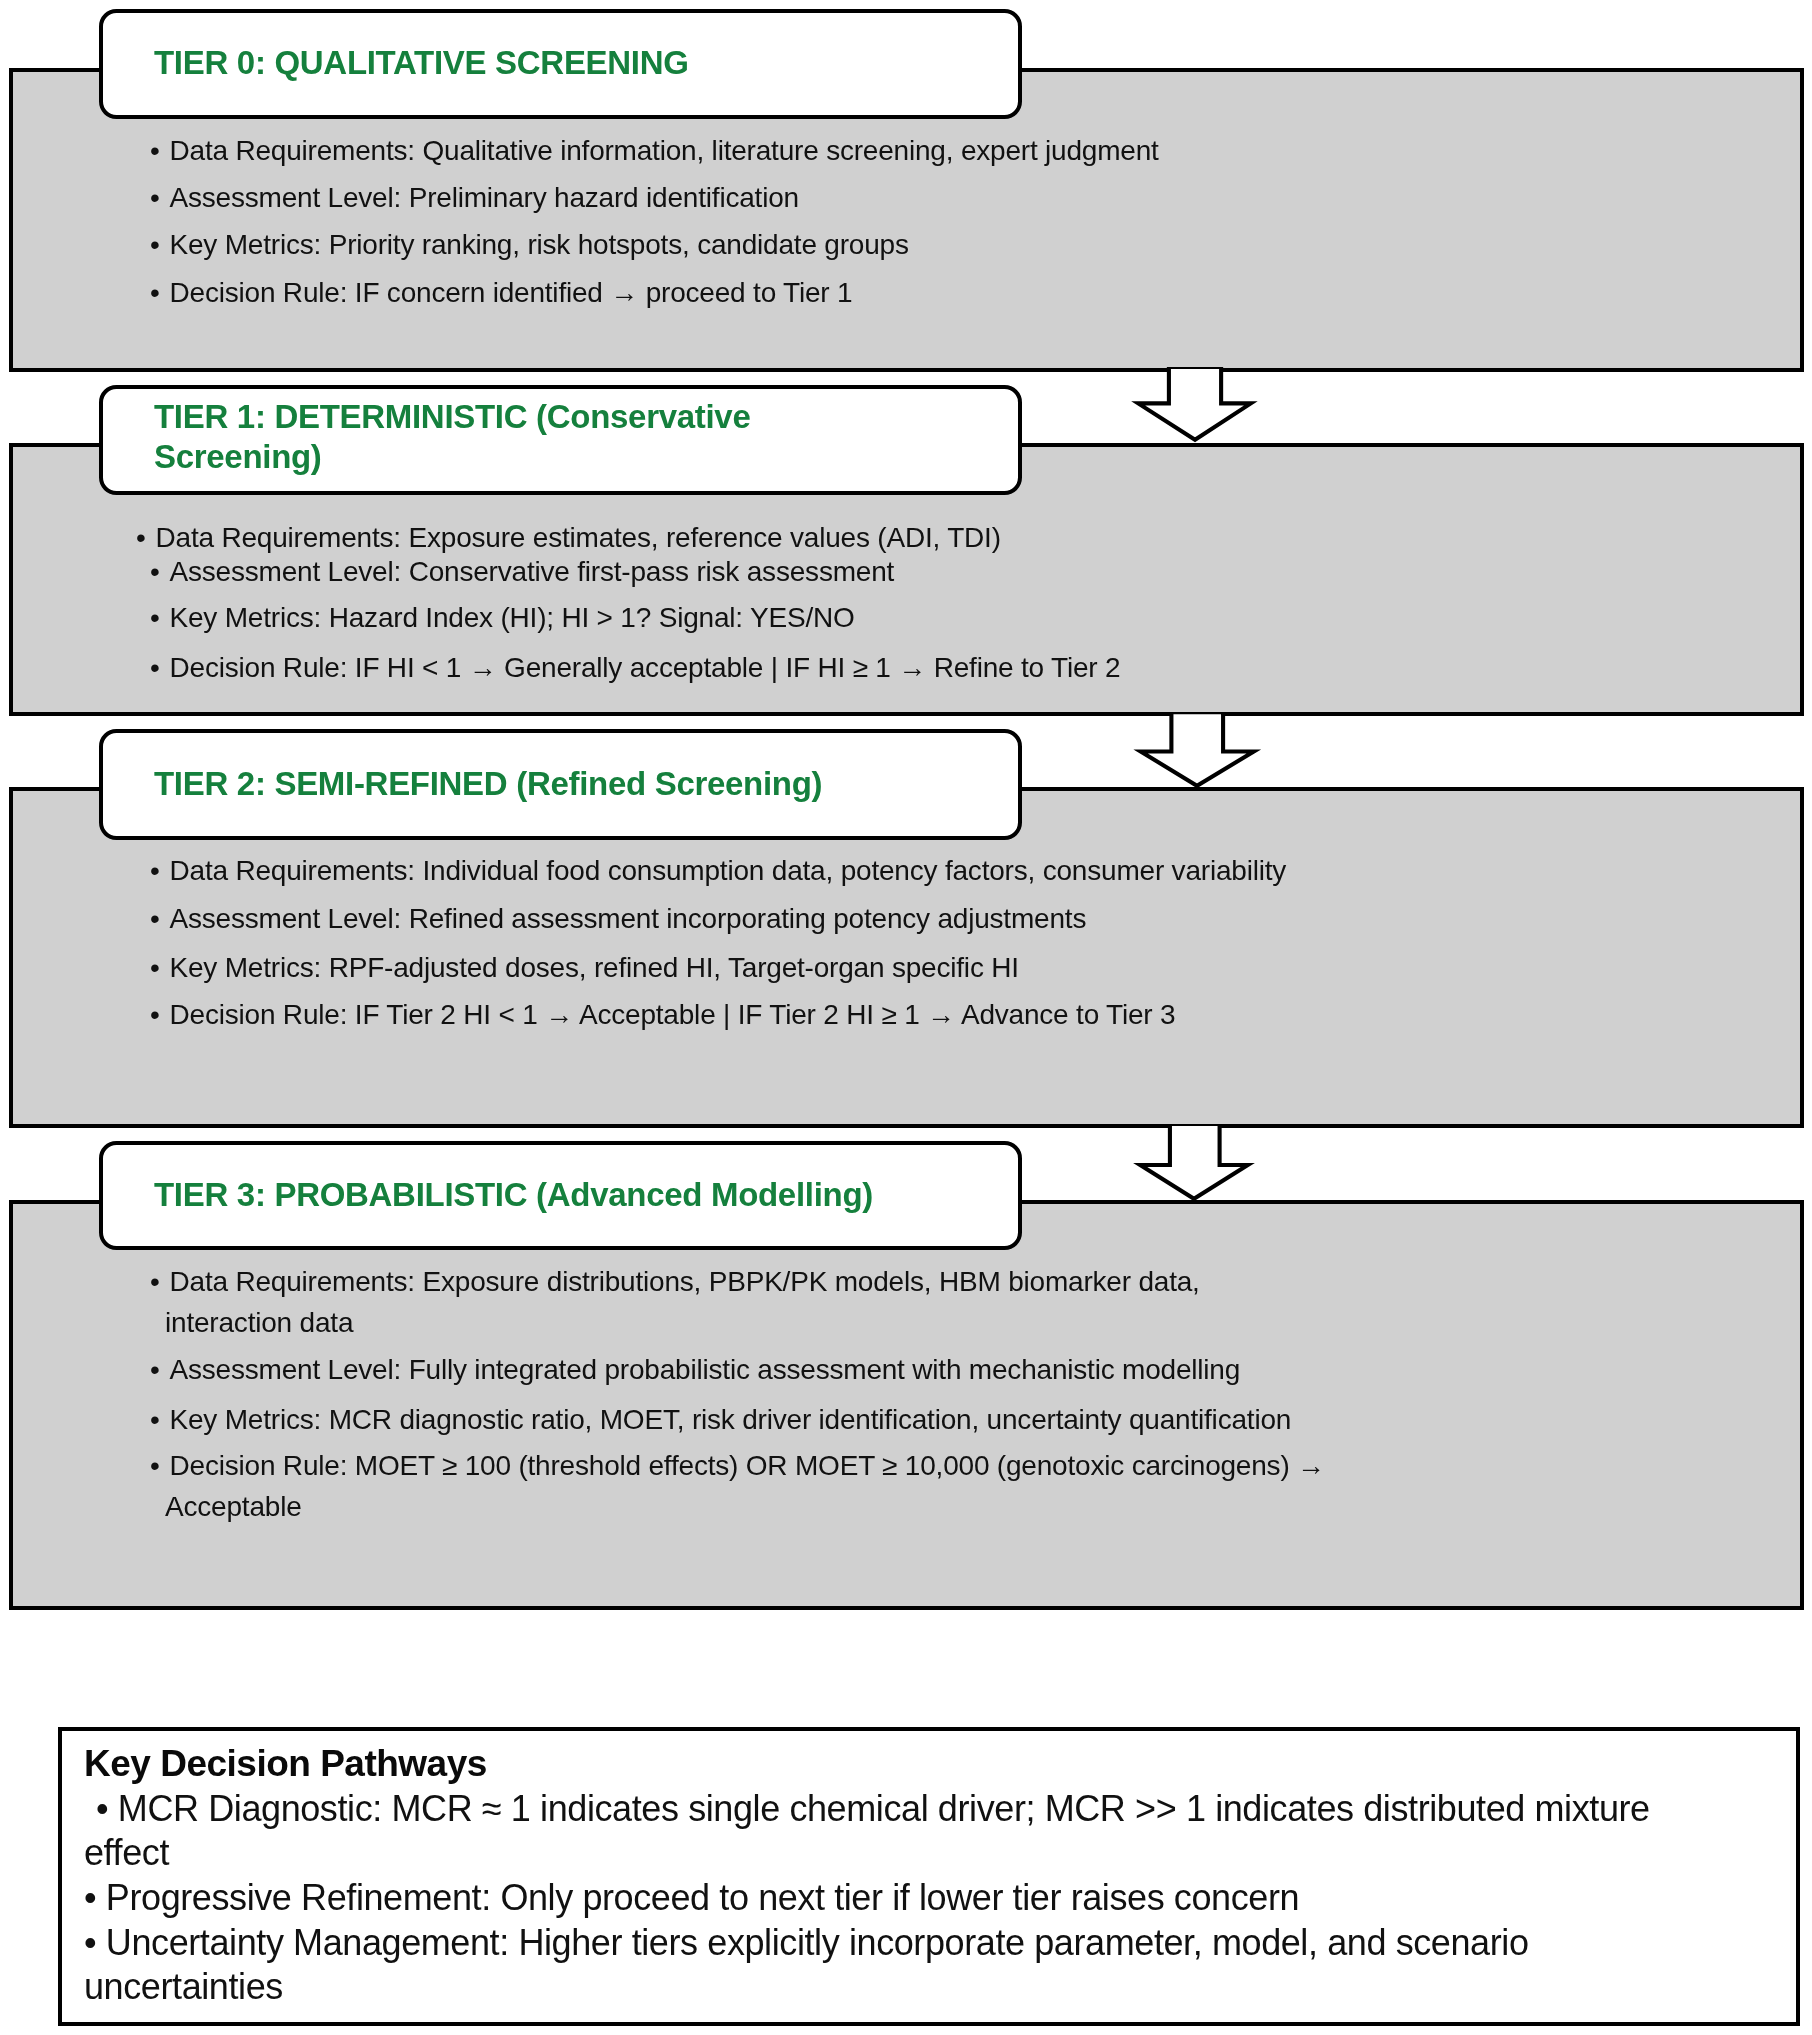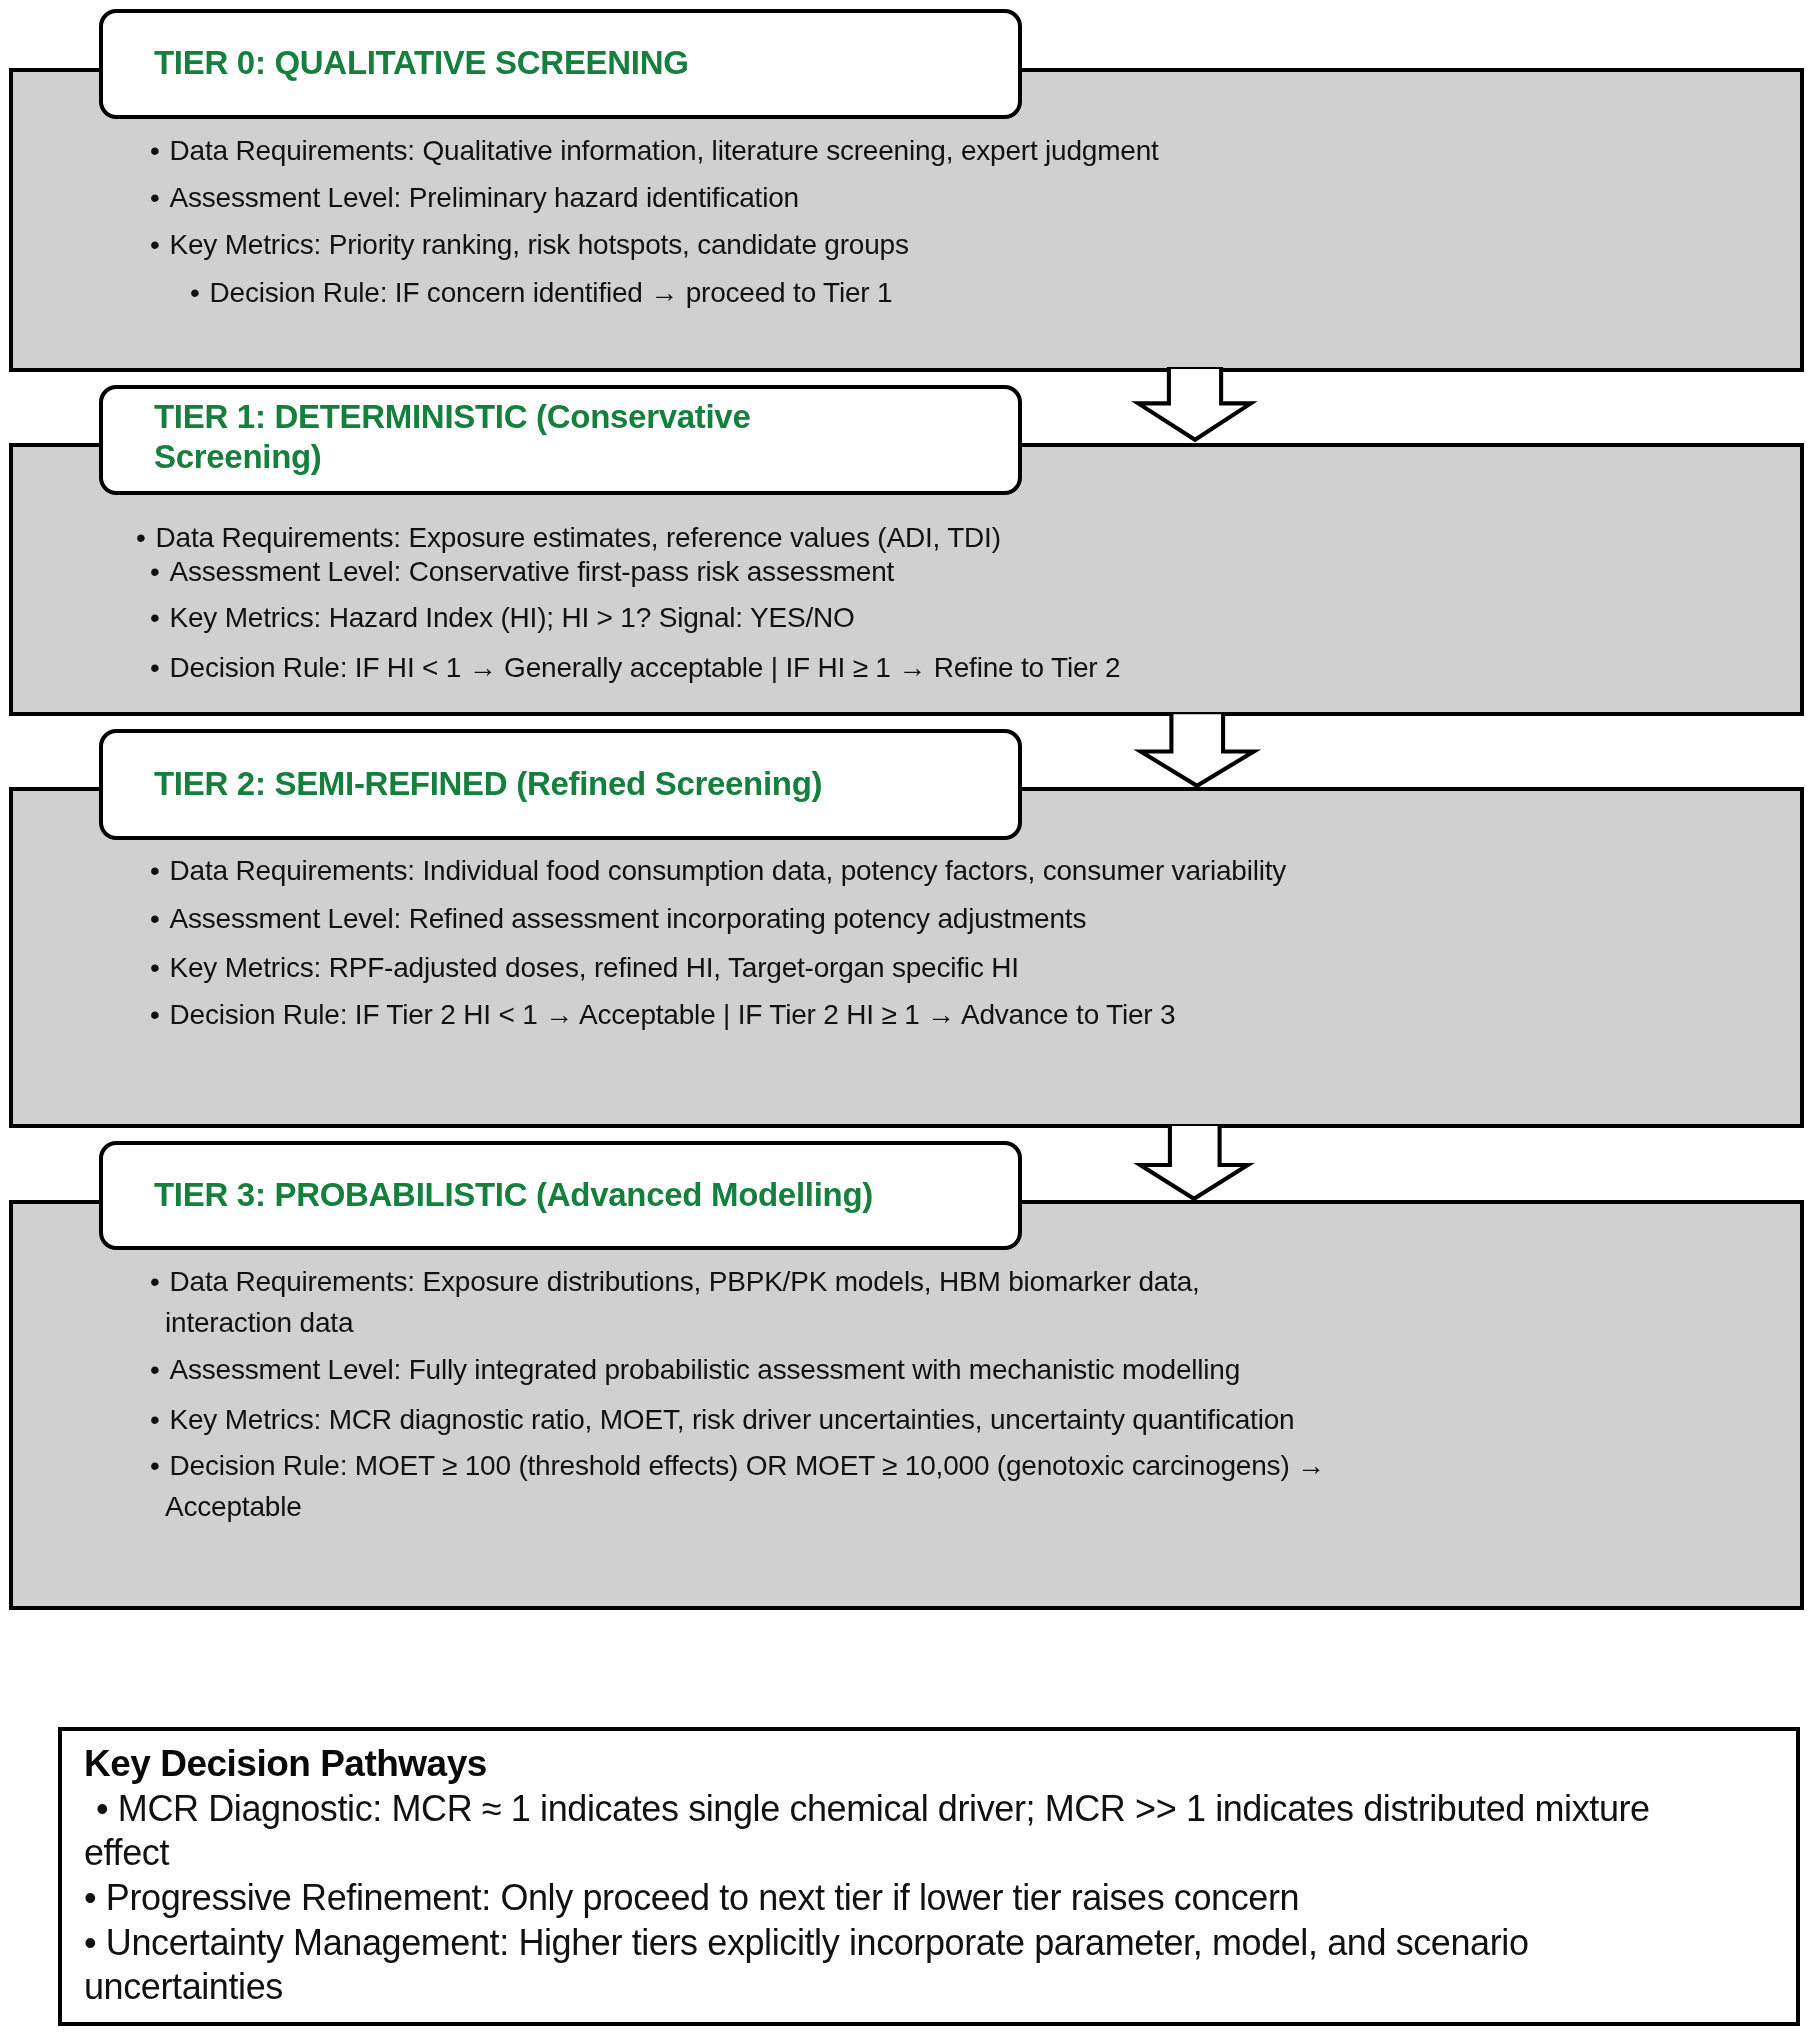--- a/index.html
+++ b/index.html
@@ -18,21 +18,21 @@
 </head>
 <body>
 
 <div class="panel" style="left:9.2px; top:68px; width:1795px; height:304px;"></div>
 <div class="header" style="left:99px; top:9.2px; width:923px; height:110px;"></div>
 <div class="title" style="left:154px; top:46px;">TIER 0: QUALITATIVE SCREENING</div>
 
 <div class="line" style="left:150px; top:135px;"><span class="bullet">•</span><span>Data Requirements: Qualitative information, literature screening, expert judgment</span></div>
 <div class="line" style="left:150px; top:182px;"><span class="bullet">•</span><span>Assessment Level: Preliminary hazard identification</span></div>
 <div class="line" style="left:150px; top:229px;"><span class="bullet">•</span><span>Key Metrics: Priority ranking, risk hotspots, candidate groups</span></div>
-<div class="line" style="left:150px; top:277px;margin-left:40px;"><span class="bullet">•</span><span>Decision Rule: IF concern identified → proceed to Tier 1</span></div>
+<div class="line" style="left:150px; top:277px;"><span class="bullet">•</span><span>Decision Rule: IF concern identified → proceed to Tier 1</span></div>
 
 <svg class="arrow" style="left:1130px; top:367px;" width="129" height="80" viewBox="2205 716 252 156">
   <polygon points="2281,716 2383,716 2383,787 2441,787 2332,858 2221,787 2281,787" fill="#ffffff" stroke="#000000" stroke-width="8" stroke-linejoin="miter"></polygon>
 </svg>
 
 <div class="panel" style="left:9.2px; top:443px; width:1795px; height:273px;"></div>
 <div class="header" style="left:99px; top:385px; width:923px; height:110px;"></div>
 <div class="title" style="left:154px; top:400px;">TIER 1: DETERMINISTIC (Conservative</div>
 <div class="title" style="left:154px; top:440px;">Screening)</div>
 
@@ -58,21 +58,21 @@
   <polygon points="2284,2194 2381,2194 2381,2274 2436,2274 2331,2340 2226,2274 2284,2274" fill="#ffffff" stroke="#000000" stroke-width="8" stroke-linejoin="miter"></polygon>
 </svg>
 
 <div class="panel" style="left:9.2px; top:1200px; width:1795px; height:410px;"></div>
 <div class="header" style="left:99px; top:1141px; width:923px; height:109px;"></div>
 <div class="title" style="left:154px; top:1178px;">TIER 3: PROBABILISTIC (Advanced Modelling)</div>
 
 <div class="line" style="left:150px; top:1266px;"><span class="bullet">•</span><span>Data Requirements: Exposure distributions, PBPK/PK models, HBM biomarker data,</span></div>
 <div class="line" style="left:165px; top:1307px;">interaction data</div>
 <div class="line" style="left:150px; top:1354px;"><span class="bullet">•</span><span>Assessment Level: Fully integrated probabilistic assessment with mechanistic modelling</span></div>
-<div class="line" style="left:150px; top:1404px;"><span class="bullet">•</span><span>Key Metrics: MCR diagnostic ratio, MOET, risk driver uncertainties, uncertainty quantification</span></div>
+<div class="line" style="left:150px; top:1404px;"><span class="bullet">•</span><span>Key Metrics: MCR diagnostic ratio, MOET, risk driver identification, uncertainty quantification</span></div>
 <div class="line" style="left:150px; top:1450px;"><span class="bullet">•</span><span>Decision Rule: MOET ≥ 100 (threshold effects) OR MOET ≥ 10,000 (genotoxic carcinogens) →</span></div>
 <div class="line" style="left:165px; top:1491px;">Acceptable</div>
 
 <div class="keybox" style="left:58px; top:1727px; width:1742px; height:299px;"></div>
 <div class="key-title" style="left:84px; top:1745px;">Key Decision Pathways</div>
 <div class="key-line" style="left:84px; top:1791px;margin-left:12px;">• MCR Diagnostic: MCR ≈ 1 indicates single chemical driver; MCR &gt;&gt; 1 indicates distributed mixture</div>
 <div class="key-line" style="left:84px; top:1835px;">effect</div>
 <div class="key-line" style="left:84px; top:1880px;">• Progressive Refinement: Only proceed to next tier if lower tier raises concern</div>
 <div class="key-line" style="left:84px; top:1925px;">• Uncertainty Management: Higher tiers explicitly incorporate parameter, model, and scenario</div>
 <div class="key-line" style="left:84px; top:1969px;">uncertainties</div>

